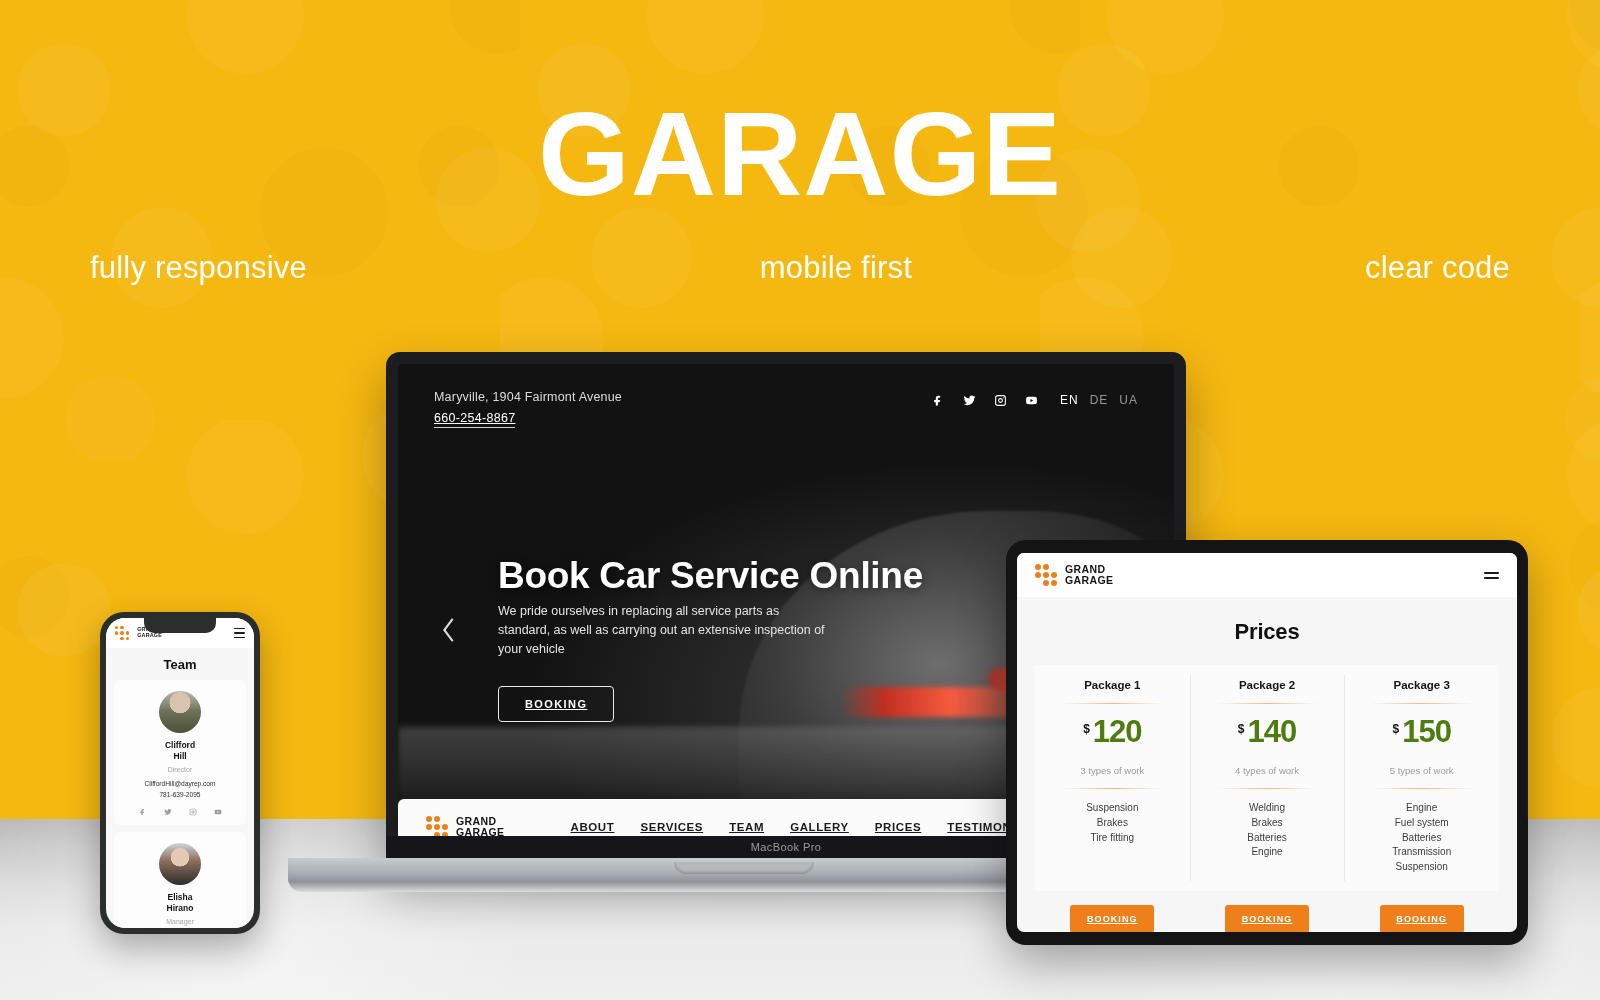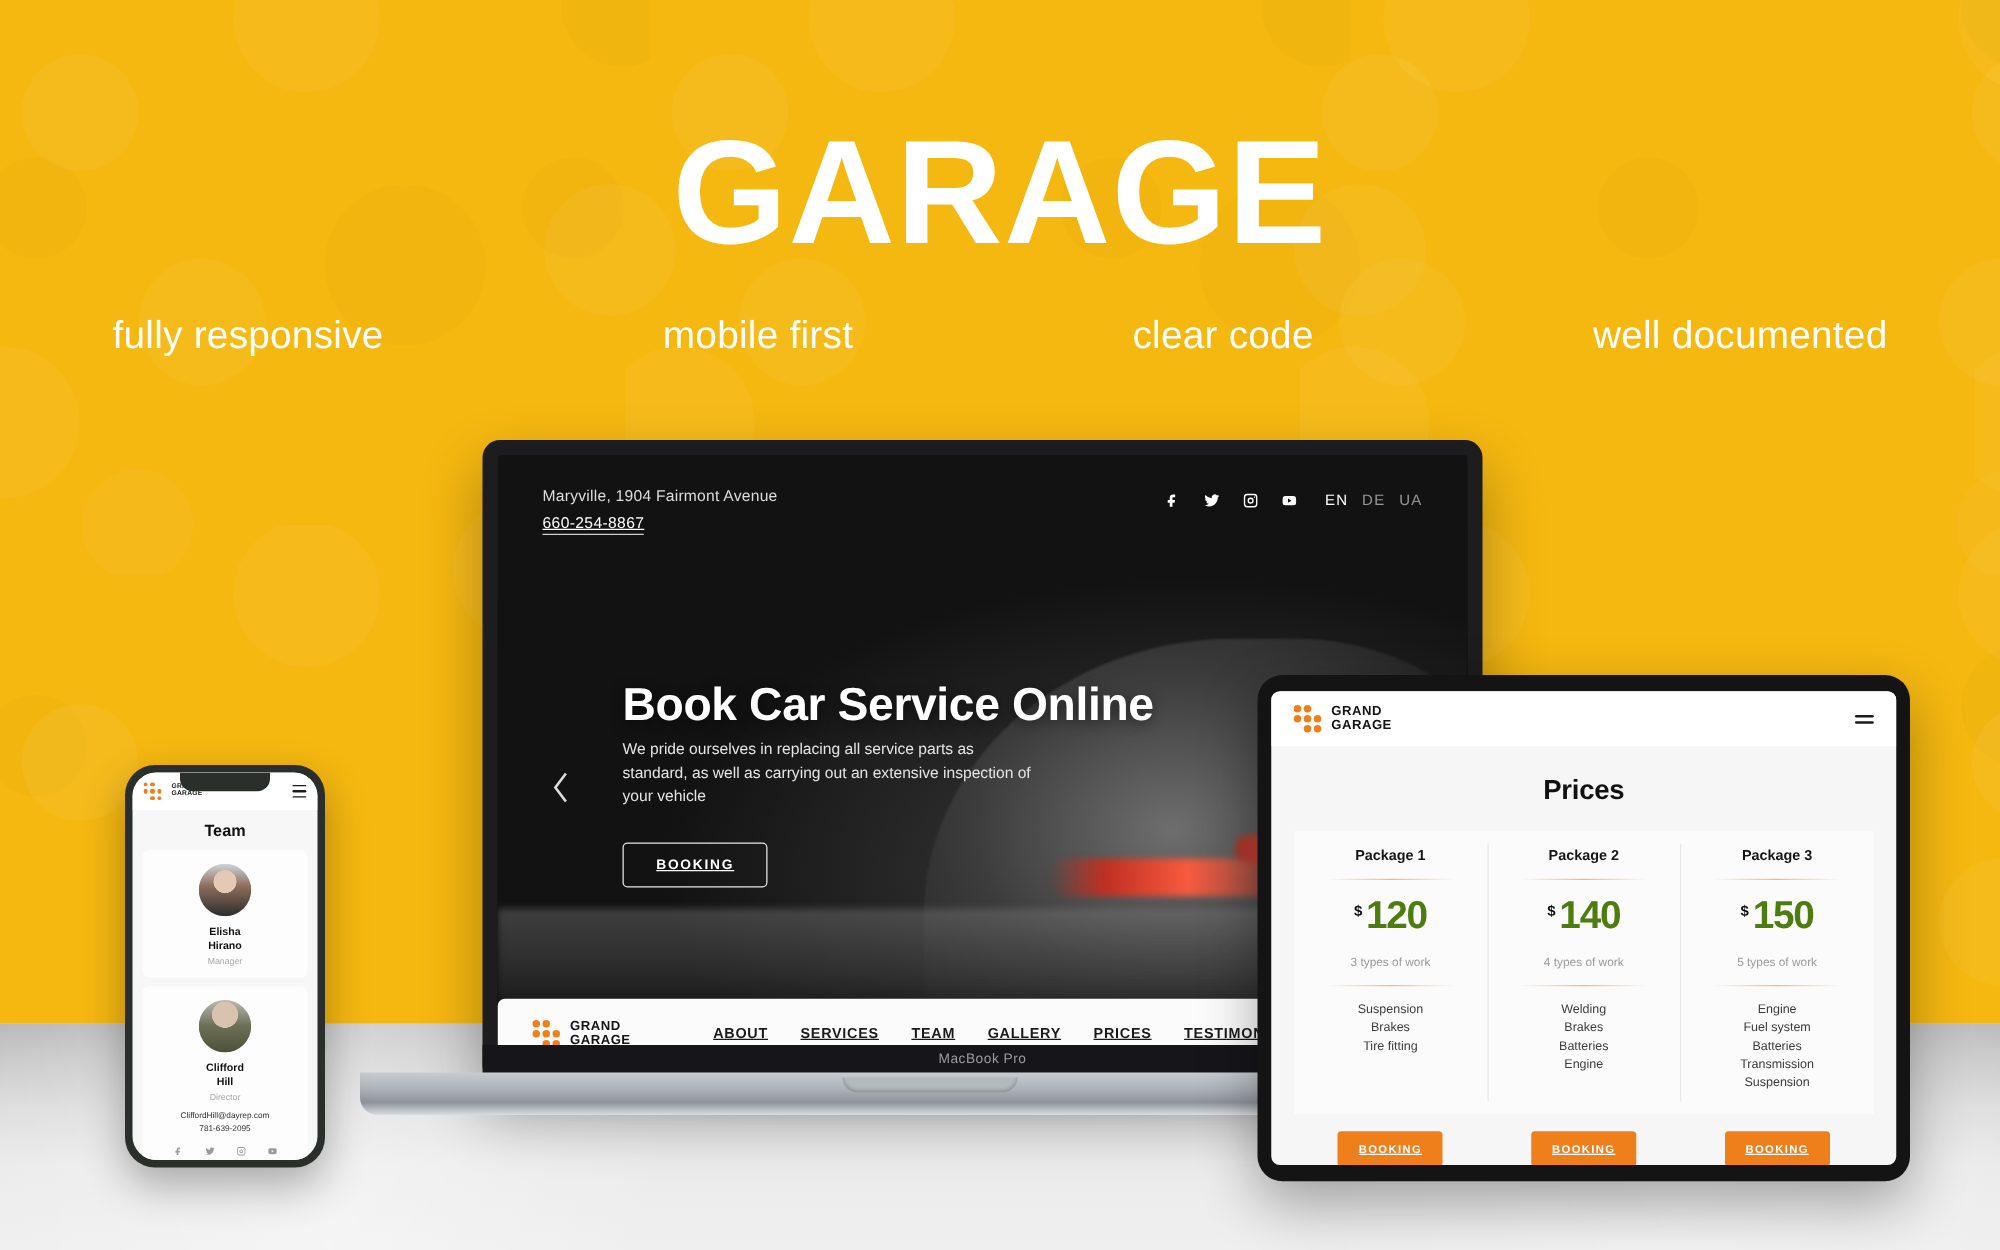--- a/index.html
+++ b/index.html
@@ -128,21 +128,21 @@
     display: inline-block; margin-top: 7px; font-size: 12.5px; color: #fff;
     border-bottom: 1px solid rgba(255,255,255,.8); padding-bottom: 2px; letter-spacing: .3px;
   }
   .top-right { display: flex; align-items: center; gap: 22px; margin-top: 3px; }
   .socials { display: flex; align-items: center; gap: 18px; }
   .socials svg { width: 13px; height: 13px; fill: #ffffff; display: block; }
   .langs { display: flex; gap: 11px; font-size: 12px; letter-spacing: 1px; }
   .lang { color: rgba(255,255,255,.55); text-align: right; }
   .lang.active { color: #ffffff; }
 
-  .hero-block { position: absolute; left: 100px; top: 180px; width: 520px; }
+  .hero-block { position: absolute; left: 100px; top: 192px; width: 520px; }
   .hero-h1 {
     font-size: 37px; font-weight: 700; color: #fff; letter-spacing: -.3px;
     text-shadow: 0 2px 10px rgba(0,0,0,.5); line-height: 1.1;
   }
   .hero-sub {
     margin-top: 5px; font-size: 12.5px; line-height: 1.55; color: #e4e4e4; max-width: 330px;
   }
   .btn-outline {
     margin-top: 26px; display: inline-block; padding: 11px 26px;
     border: 1.5px solid rgba(255,255,255,.9); border-radius: 4px;
@@ -268,21 +268,20 @@
   <div class="bg-floor"></div>
   <div class="floor-sheen"></div>
 </div>
 
 <div class="hero-title">GARAGE</div>
 
 <div class="tagline-row">
   <div class="tagline">fully responsive</div>
   <div class="tagline">mobile first</div>
   <div class="tagline">clear code</div>
-  <div class="tagline">well documented</div>
 </div>
 
 <div id="laptop">
   <div class="shadow-soft" style="left:40px; top:500px; width:840px; height:44px;"></div>
 
   <div class="lap-lid">
     <div class="lap-screen">
 
       <div class="site-photo">
         <div class="photo-car"></div>
@@ -503,28 +502,20 @@
       <div class="hamburger ph-burger">
           <i></i>
           <i></i>
           <i></i>
         </div>
     </div>
 
     <div class="ph-title">Team</div>
 
     <div class="ph-card">
-      <div class="ph-avatar av2"></div>
-      <div class="ph-name">Elisha</div>
-      <div class="ph-name">Hirano</div>
-      <div class="ph-role">Manager</div>
-
-    </div>
-
-    <div class="ph-card">
       <div class="ph-avatar av1"></div>
       <div class="ph-name">Clifford</div>
       <div class="ph-name">Hill</div>
       <div class="ph-role">Director</div>
       <div class="ph-email">CliffordHill@dayrep.com</div>
       <div class="ph-phone">781-639-2095</div>
       <div class="ph-socials">
         <a href="#" aria-label="facebook">
           <svg viewBox="0 0 24 24">
               <path d="M15 3h-3a5 5 0 0 0-5 5v3H4v4h3v6h4v-6h3l1-4h-4V8a1 1 0 0 1 1-1h3z"></path>
@@ -541,14 +532,22 @@
             </svg>
         </a>
         <a href="#" aria-label="youtube">
           <svg viewBox="0 0 24 24">
               <path d="M21.6 7.2a2.6 2.6 0 0 0-1.8-1.8C18.2 5 12 5 12 5s-6.2 0-7.8.4A2.6 2.6 0 0 0 2.4 7.2 27 27 0 0 0 2 12a27 27 0 0 0 .4 4.8 2.6 2.6 0 0 0 1.8 1.8C5.8 19 12 19 12 19s6.2 0 7.8-.4a2.6 2.6 0 0 0 1.8-1.8A27 27 0 0 0 22 12a27 27 0 0 0-.4-4.8zM10 15V9l5.2 3z"></path>
             </svg>
         </a>
       </div>
     </div>
 
+    <div class="ph-card">
+      <div class="ph-avatar av2"></div>
+      <div class="ph-name">Elisha</div>
+      <div class="ph-name">Hirano</div>
+      <div class="ph-role">Manager</div>
+
+    </div>
+
   </div>
 </div>
 
 </body></html>

